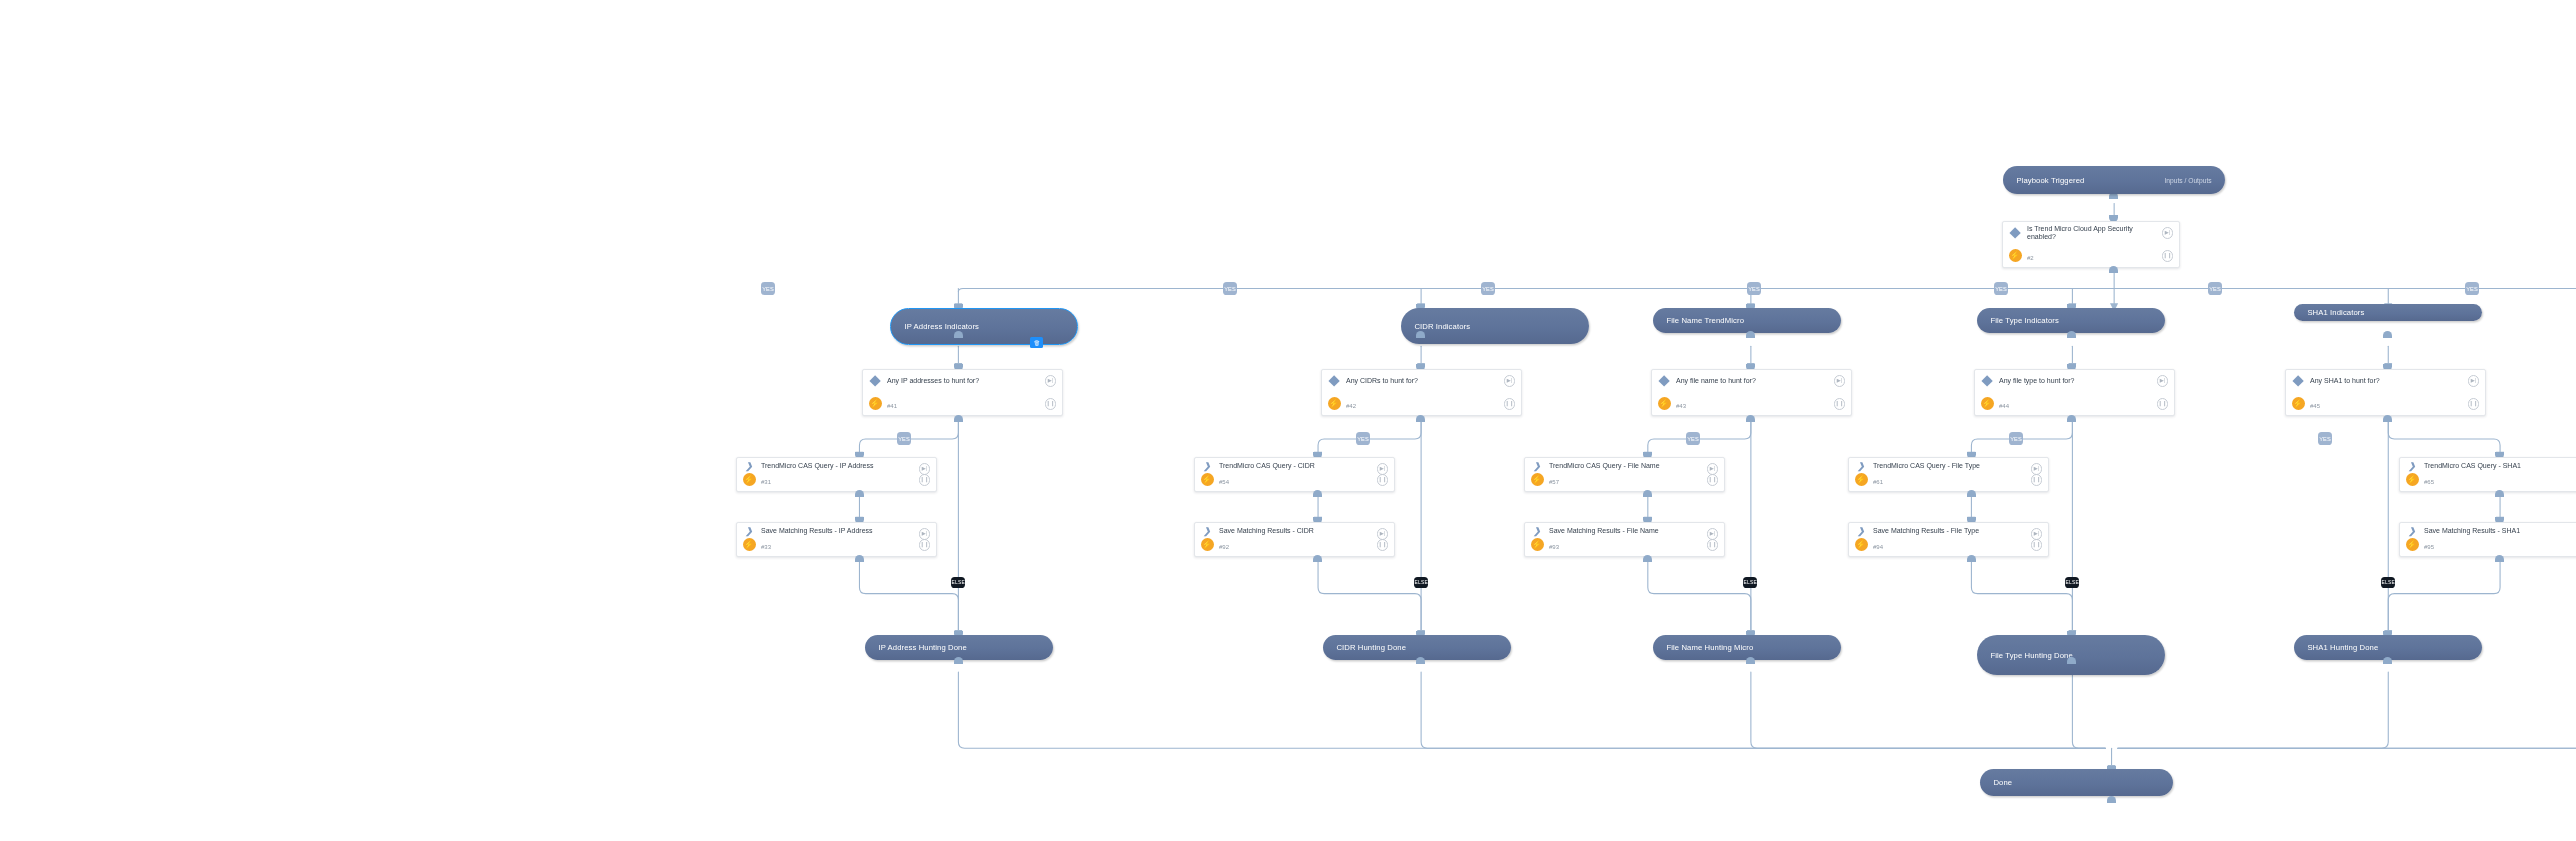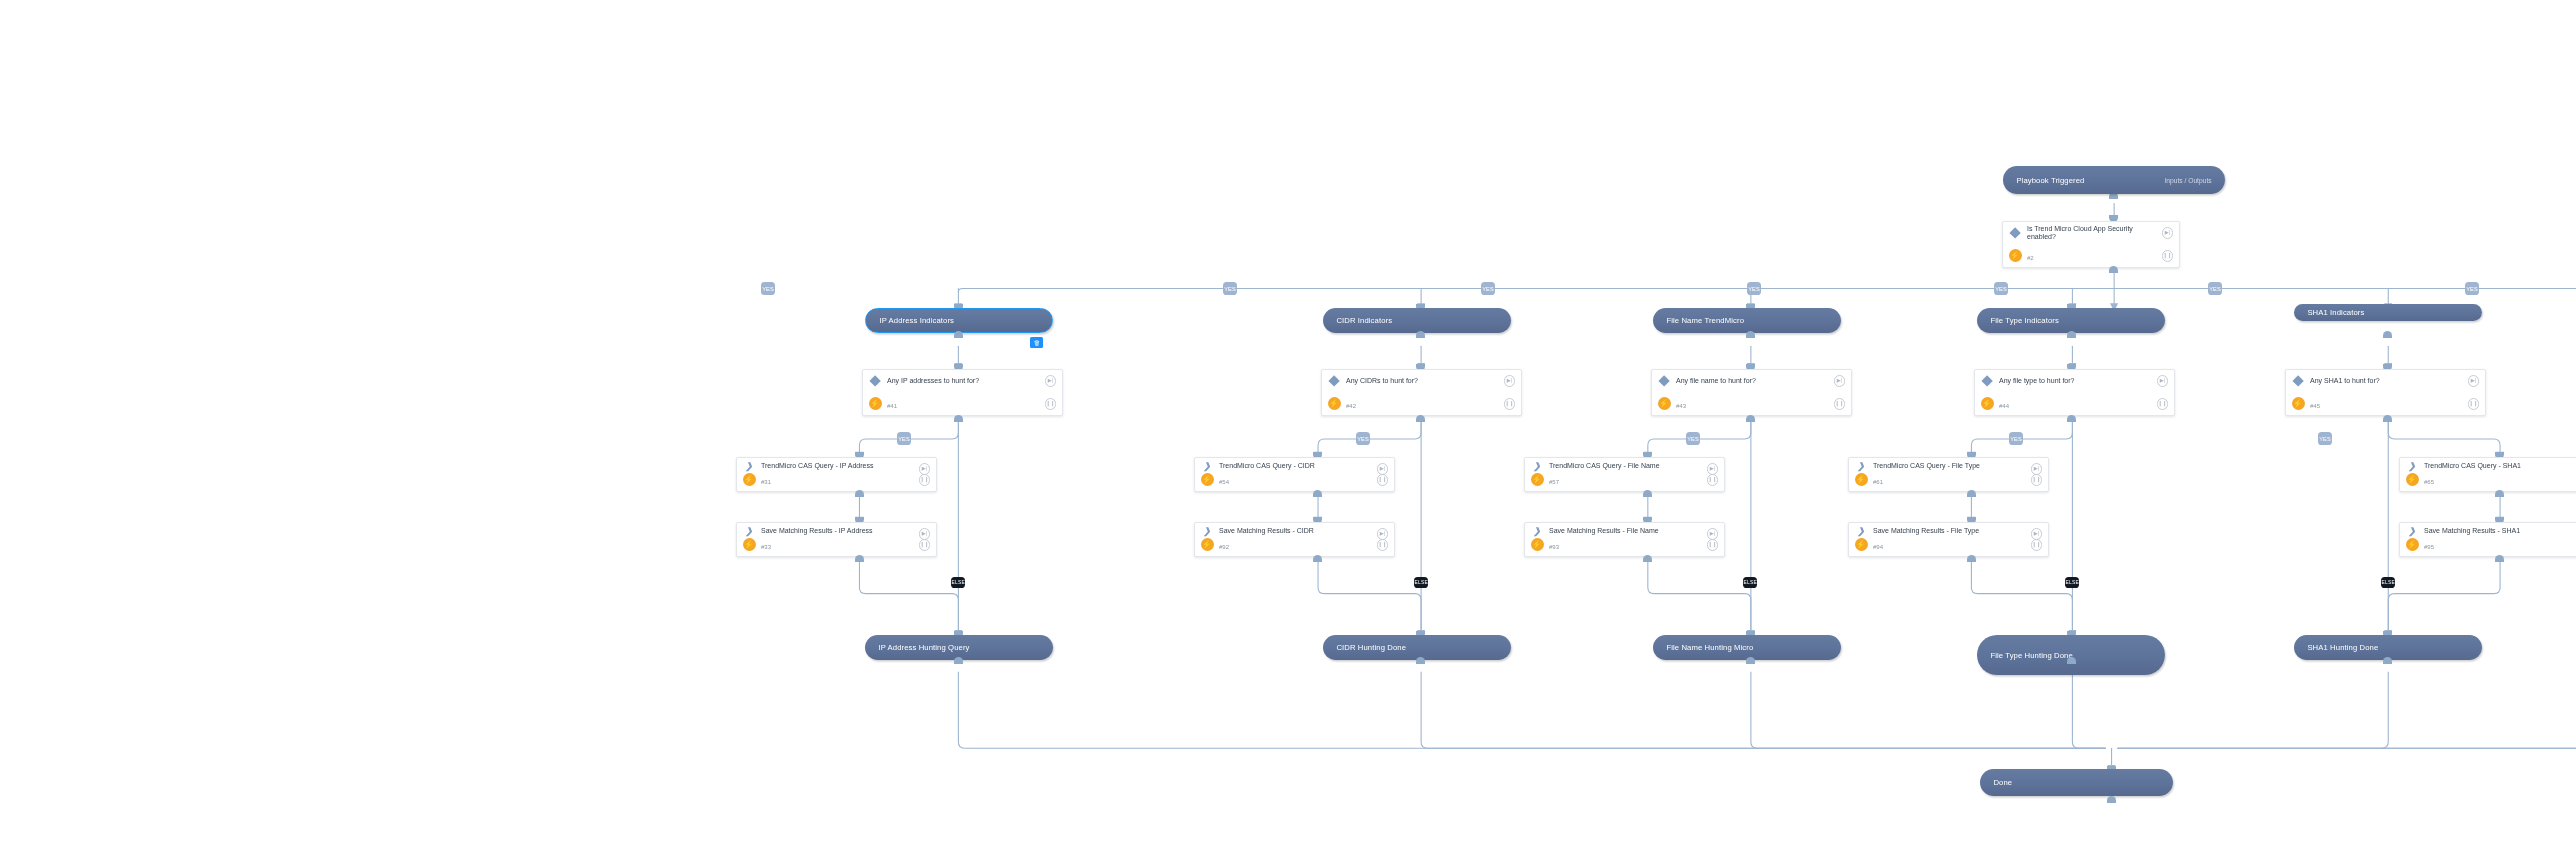--- a/index.html
+++ b/index.html
@@ -190,28 +190,28 @@
 
   <div class="blabel yes" style="left:761px;top:282px;">YES</div>
   <div class="blabel yes" style="left:1223px;top:282px;">YES</div>
   <div class="blabel yes" style="left:1481px;top:282px;">YES</div>
   <div class="blabel yes" style="left:1747px;top:282px;">YES</div>
   <div class="blabel yes" style="left:1994px;top:282px;">YES</div>
   <div class="blabel yes" style="left:2208px;top:282px;">YES</div>
   <div class="blabel yes" style="left:2465px;top:282px;">YES</div>
 
   <div class="knob top" style="left:954px;top:304px;width:9.3px;height:6.7px;"></div>
-  <div class="pill selected" style="left:865px;top:308px;width:188px;height:25px;">
+  <div class="pill selected" style="left:890px;top:308px;width:188px;height:37px;">
     <span class="ptext">IP Address Indicators</span>
   </div>
   <div class="delbadge" style="left:1030px;top:337px;width:13.4px;height:11.3px;">🗑</div>
   <div class="knob bot" style="left:954px;top:331px;width:9.3px;height:7.2px;"></div>
 
   <div class="knob top" style="left:1416px;top:304px;width:9.3px;height:6.7px;"></div>
-  <div class="pill" style="left:1323px;top:308px;width:188px;height:25px;">
+  <div class="pill" style="left:1401px;top:308px;width:188px;height:36px;">
     <span class="ptext">CIDR Indicators</span>
   </div>
   <div class="knob bot" style="left:1416px;top:331px;width:9.3px;height:7.2px;"></div>
 
   <div class="knob top" style="left:1746px;top:304px;width:9.3px;height:6.7px;"></div>
   <div class="pill" style="left:1653px;top:308px;width:188px;height:25px;">
     <span class="ptext">File Name TrendMicro</span>
   </div>
   <div class="knob bot" style="left:1746px;top:331px;width:9.3px;height:7.2px;"></div>
 
@@ -455,21 +455,21 @@
       <span class="title">Save Matching Results - SHA1</span>
       </div>
     <span class="bolt">⚡</span>
     <span class="idno">#95</span>
 
   </div>
   <div class="knob bot" style="left:2495px;top:555px;width:9.3px;height:7.2px;"></div>
 
   <div class="knob top" style="left:954px;top:631px;width:9.3px;height:6.7px;"></div>
   <div class="pill" style="left:865px;top:635px;width:188px;height:25px;">
-    <span class="ptext">IP Address Hunting Query</span>
+    <span class="ptext">IP Address Hunting Done</span>
   </div>
   <div class="knob bot" style="left:954px;top:657px;width:9.3px;height:7.2px;"></div>
 
   <div class="knob top" style="left:1416px;top:631px;width:9.3px;height:6.7px;"></div>
   <div class="pill" style="left:1323px;top:635px;width:188px;height:25px;">
     <span class="ptext">CIDR Hunting Done</span>
   </div>
   <div class="knob bot" style="left:1416px;top:657px;width:9.3px;height:7.2px;"></div>
 
   <div class="knob top" style="left:1746px;top:631px;width:9.3px;height:6.7px;"></div>

